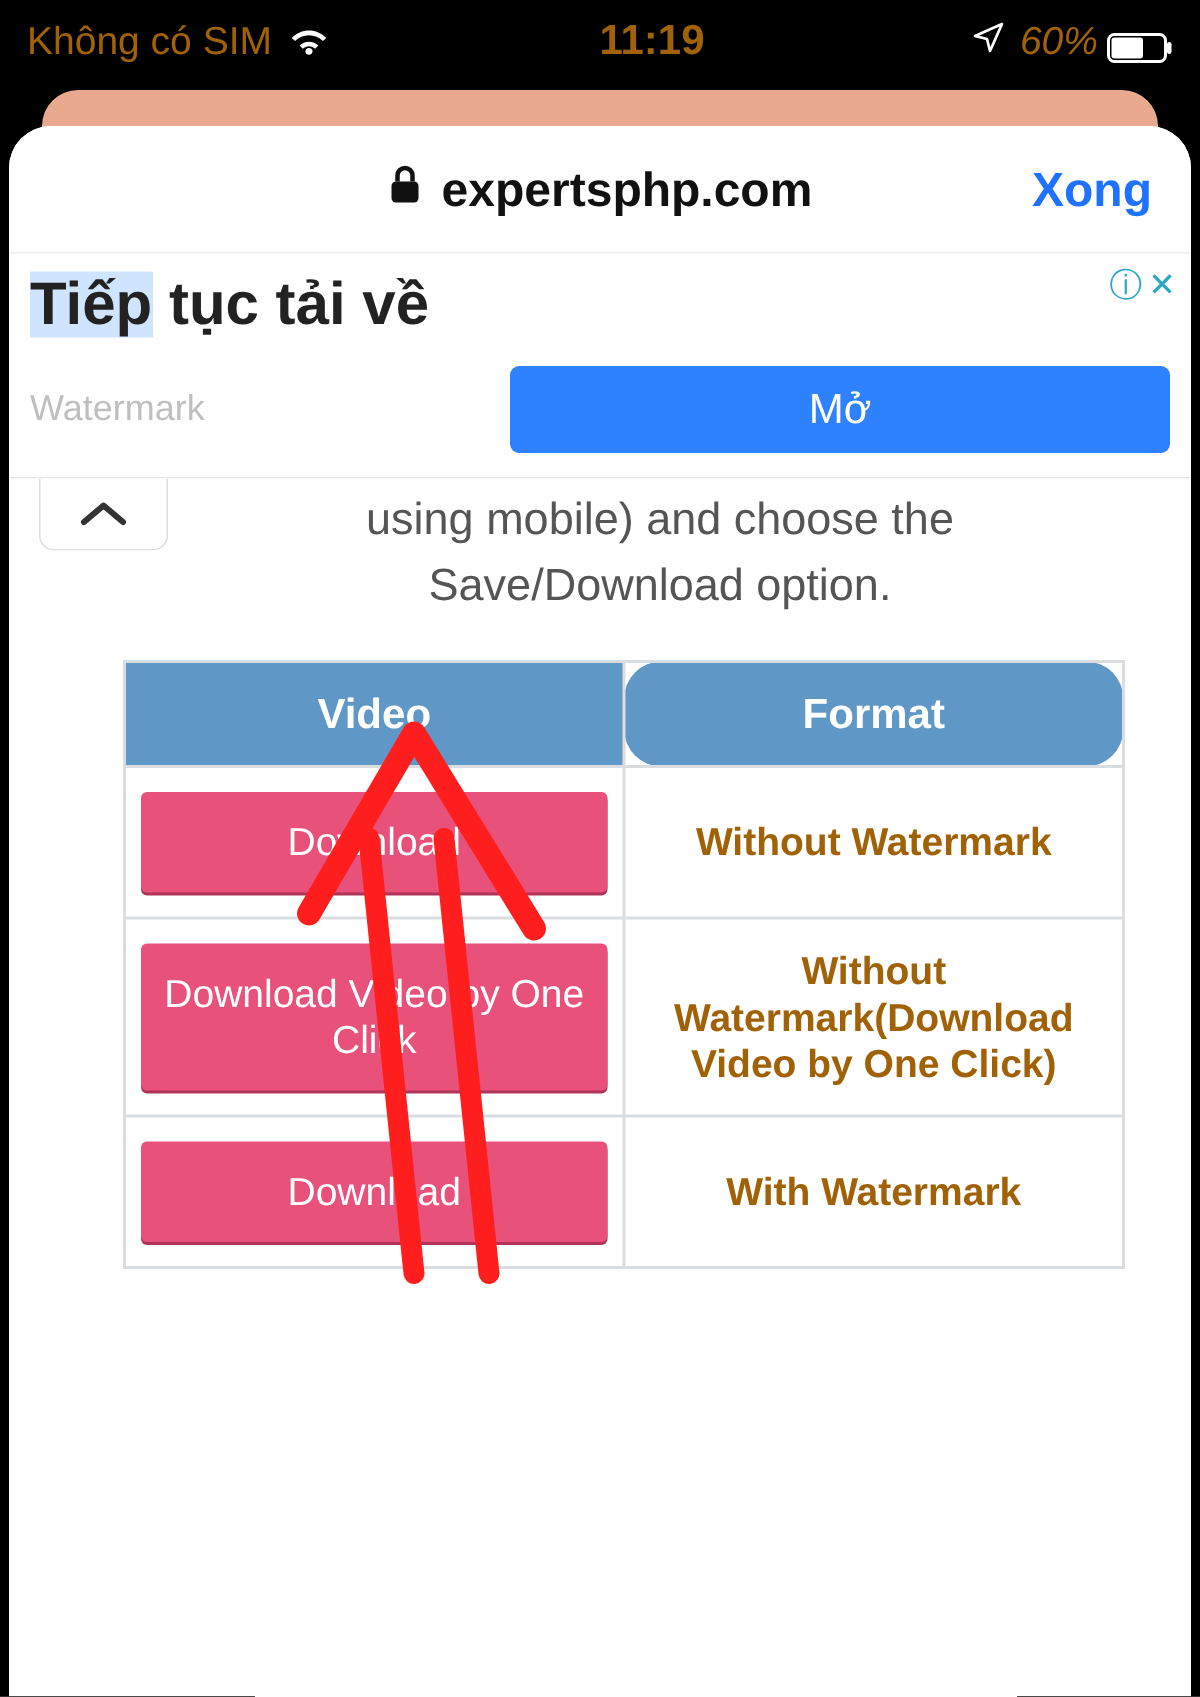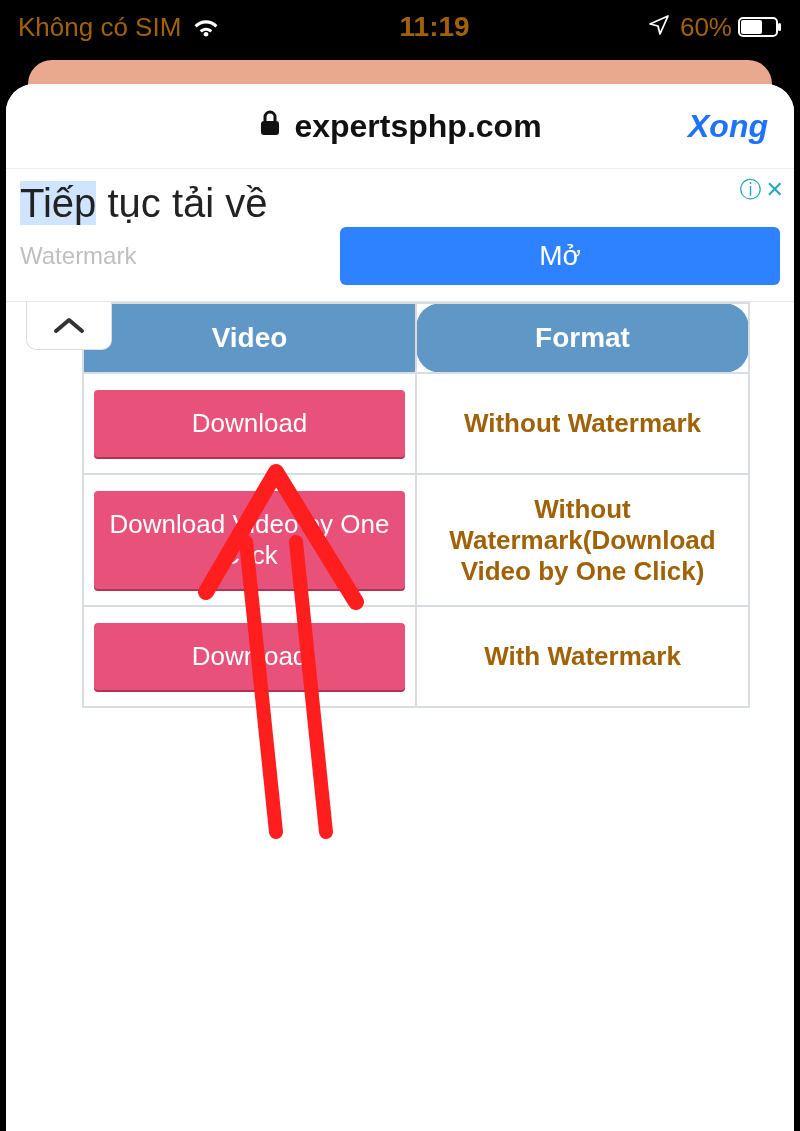--- a/index.html
+++ b/index.html
@@ -3,32 +3,32 @@
 <meta charset="utf-8">
 <style>
   * { box-sizing: border-box; margin: 0; padding: 0; }
   html, body { width: 800px; height: 1131px; font-family: -apple-system, "Helvetica Neue", Arial, sans-serif; background:#000; }
   .device { width:800px; height:1131px; background:#000; position:relative; overflow:hidden; }
   
   .statusbar { height:54px; display:flex; align-items:center; justify-content:space-between; color:#a16207; padding:0 18px; font-size:26px; font-weight:500; }
   .sb-left, .sb-right { display:flex; align-items:center; gap:10px; }
   .sb-center { font-weight:700; font-size:28px; }
   .wifi svg, .battery svg, .loc svg { display:block; }
-  .battery-wrap { display:flex; align-items:center; gap:6px; }
+  .battery-wrap { display:flex; align-items:flex-end; gap:6px;font-style:italic; }
   
   .undercard { position:absolute; top:60px; left:28px; right:28px; height:40px; background:#e8a98f; border-radius:24px 24px 0 0; }
   
   .sheet { position:absolute; top:84px; left:6px; right:6px; bottom:0; background:#fff; border-radius:28px 28px 0 0; overflow:hidden; }
   .urlbar { height:84px; display:flex; align-items:center; justify-content:center; position:relative; background:#fff; }
   .url-center { display:flex; align-items:center; gap:12px; font-size:32px; font-weight:700; color:#111; }
-  .done { position:absolute; right:26px; top:0; bottom:0; display:flex; align-items:center; color:#1f72ff; font-size:32px; font-weight:600;font-style:italic; }
+  .done { position:absolute; right:26px; top:0; bottom:0; display:flex; align-items:center; color:#1f72ff; font-size:32px; font-weight:600; }
   
   .ad { position:relative; border-top:1px solid #eee; border-bottom:1px solid #e5e5e5; padding:12px 14px 16px 14px; background:#fff; }
   .ad-mark { position:absolute; top:6px; right:10px; color:#2aa7c2; font-size:22px; display:flex; gap:4px; align-items:center; }
-  .ad-title { font-size:40px; font-weight:400; color:#222; margin-bottom:1px; }
+  .ad-title { font-size:40px; font-weight:700; color:#222; margin-bottom:18px; }
   .ad-title .hl { background:#cfe4ff; }
   .ad-sub { font-size:24px; color:#555; margin-bottom:14px; }
   .ad-row { display:flex; align-items:center; gap:20px; }
   .ad-brand { font-size:24px; color:#bfbfbf; flex:0 0 auto; width:300px; }
   .ad-cta { flex:1; height:58px; background:#2f82ff; color:#ffffff; border:none; border-radius:6px; font-size:28px; font-weight:500; }
   
   .chev-tab { position:absolute; top:0; left:20px; width:86px; height:48px; background:#fff; border:1px solid #ddd; border-top:none; border-radius:0 0 10px 10px; display:flex; align-items:center; justify-content:center; }
   
   .page { position:relative; background:#fff; padding-top:0; }
   .instr { text-align:center; color:#555; font-size:30px; line-height:1.45; padding:6px 60px 28px 140px; }
@@ -105,20 +105,24 @@
       </div>
     </div>
 
     <div class="page">
       <div class="chev-tab">
         <svg width="34" height="20" viewBox="0 0 34 20">
             <path d="M4 15 17 4l13 11" fill="none" stroke="#333" stroke-width="4" stroke-linecap="round" stroke-linejoin="round"></path>
           </svg>
       </div>
 
+      <div class="instr">
+        <span>using mobile) and choose the</span><br>
+        <span>Save/Download option.</span>
+      </div>
 
       <div class="tbl-wrap">
         <table class="dl">
           <thead>
             <tr>
               <th style="width:50%;">Video</th>
               <th style="width:50%;border-radius:25px;">Format</th>
             </tr>
           </thead>
           <tbody>

